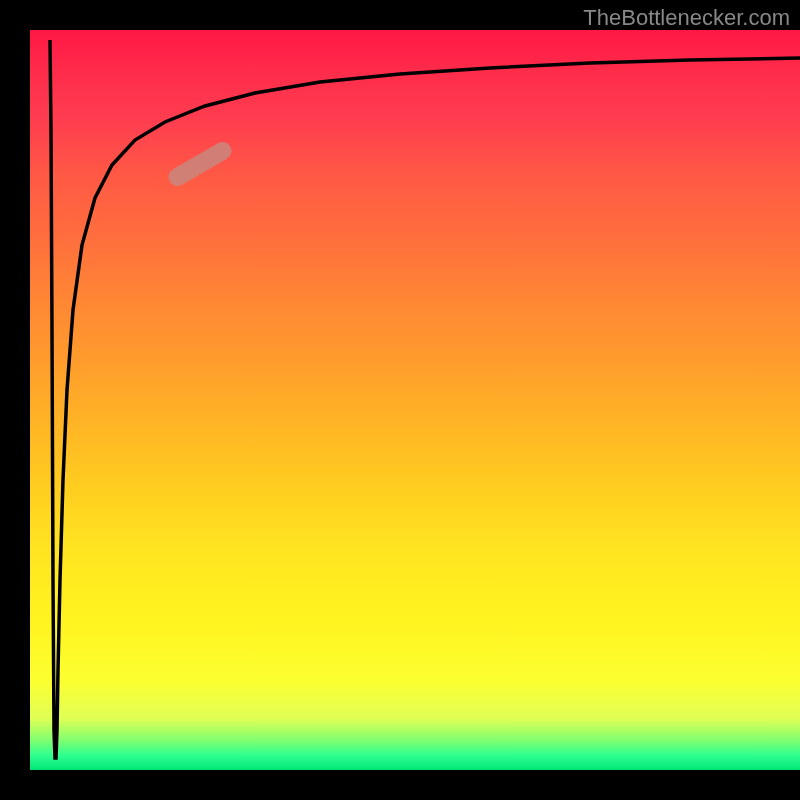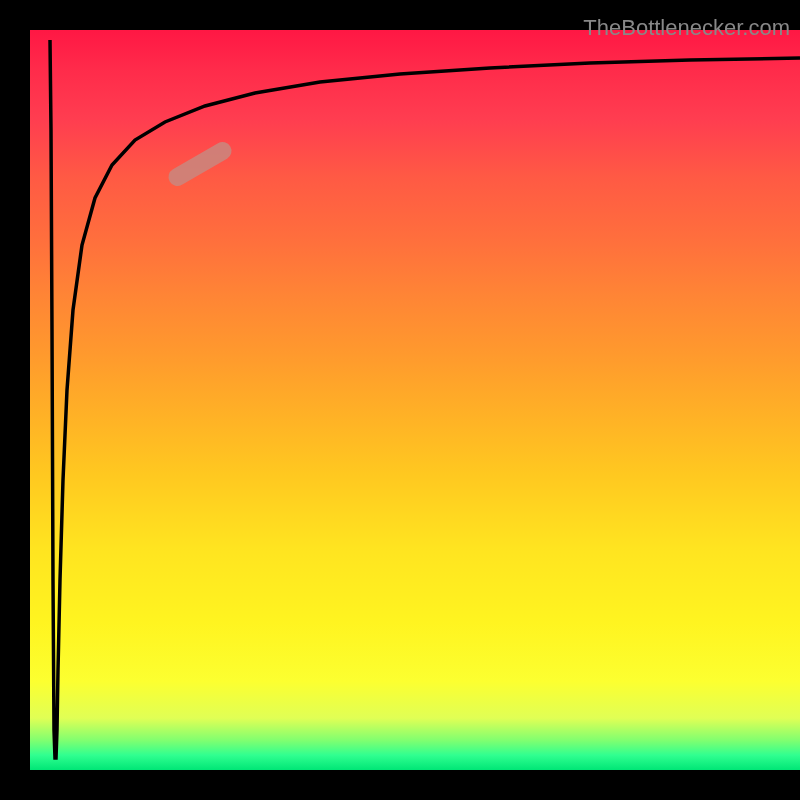--- a/index.html
+++ b/index.html
@@ -10,21 +10,21 @@
     body {
       width: 800px;
       height: 800px;
       background: #000;
       position: relative;
       overflow: hidden;
       font-family: Arial, sans-serif;
     }
     .watermark {
       position: absolute;
-      top: 15px;
+      top: 5px;
       right: 10px;
       color: #888;
       font-size: 22px;
       z-index: 10;
     }
     .chart-area {
       position: absolute;
       top: 30px;
       left: 30px;
       width: 770px;

